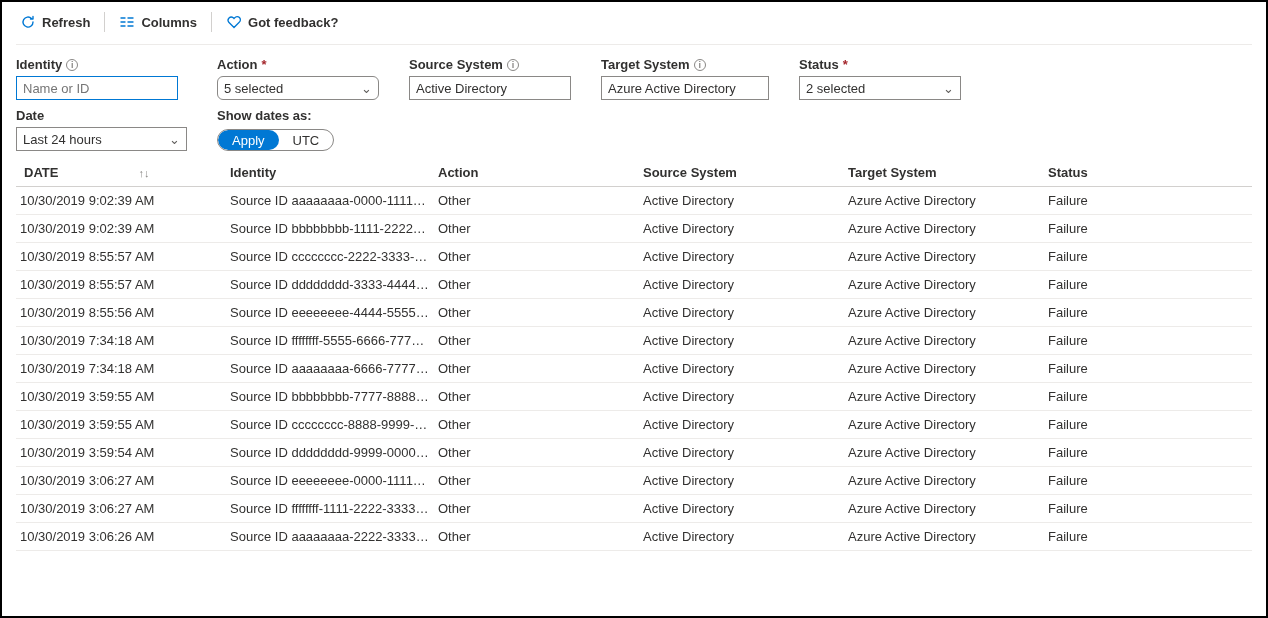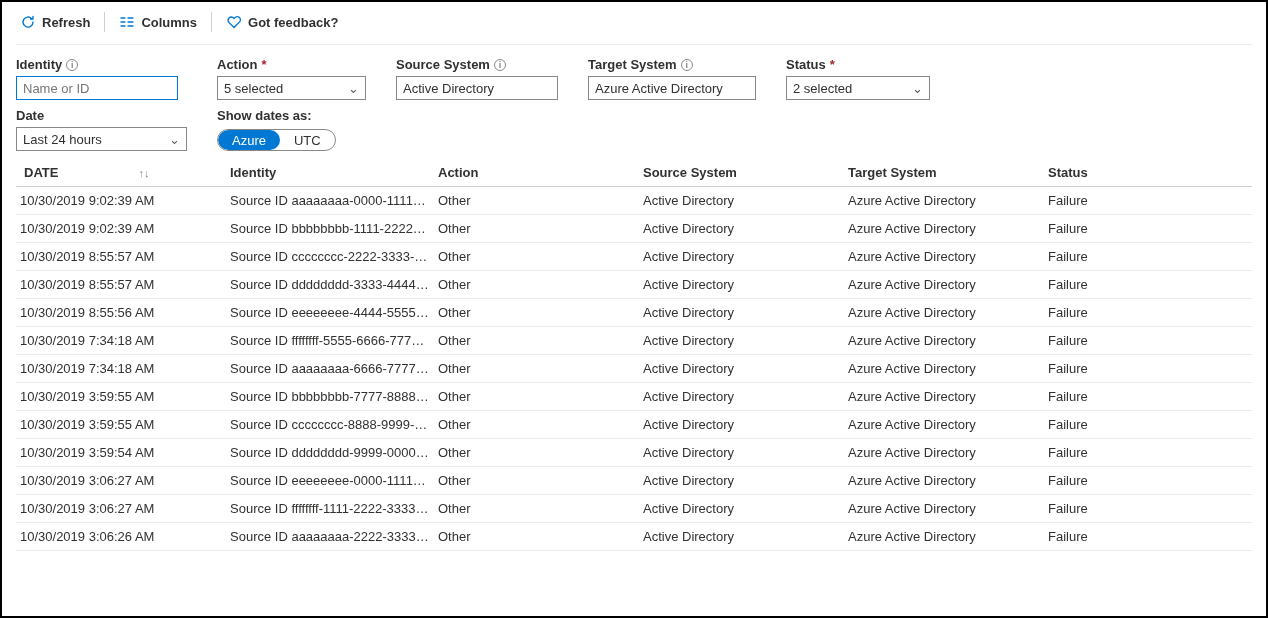--- a/index.html
+++ b/index.html
@@ -55,24 +55,24 @@
   .info-icon { width:12px; height:12px; border:1px solid #8a8886; border-radius:50%; display:inline-flex; align-items:center; justify-content:center; font-size:9px; color:#8a8886; }
   .control {
     height: 24px;
     border: 1px solid #8a8886;
     background: #fff;
     display: flex; align-items: center; justify-content: space-between;
     padding: 0 6px;
     font-size: 13px;
   }
   .control.identity { border-color: #0078d4; width: 162px; justify-content: center; }
-  .control.action { width: 149px; }
+  .control.action { width: 162px; border-radius: 6px; }
   .control.source { width: 162px; }
   .control.target { width: 168px; }
-  .control.status { width: 144px; }
+  .control.status { width: 162px; }
   .control.date { width: 171px; }
   .control input {
     border: none; outline: none; width: 100%; font-size: 13px; font-family: inherit;
     padding: 0;
   }
   .chev { color:#605e5c; }
   .toggle-row { display:flex; align-items:center; gap:8px; margin-top:2px;}
   .toggle {
     border: 1px solid #8a8886; border-radius: 12px;
     display: inline-flex; overflow: hidden; height:22px;
@@ -161,21 +161,21 @@
       <span>Action</span>
       <span class="req">*</span>
     </div>
     <div class="control action">
       <span>5 selected</span>
       <span class="chev">⌄</span>
     </div>
     <div class="flabel" style="margin-top:4px;">Show dates as:</div>
     <div class="toggle-row">
       <div class="toggle">
-        <span class="active">Azure</span>
+        <span class="active">Apply</span>
         <span>UTC</span>
       </div>
     </div>
   </div>
 
   <div class="fgroup">
     <div class="flabel">
       <span>Source System</span>
       <span class="info-icon">i</span>
     </div>

